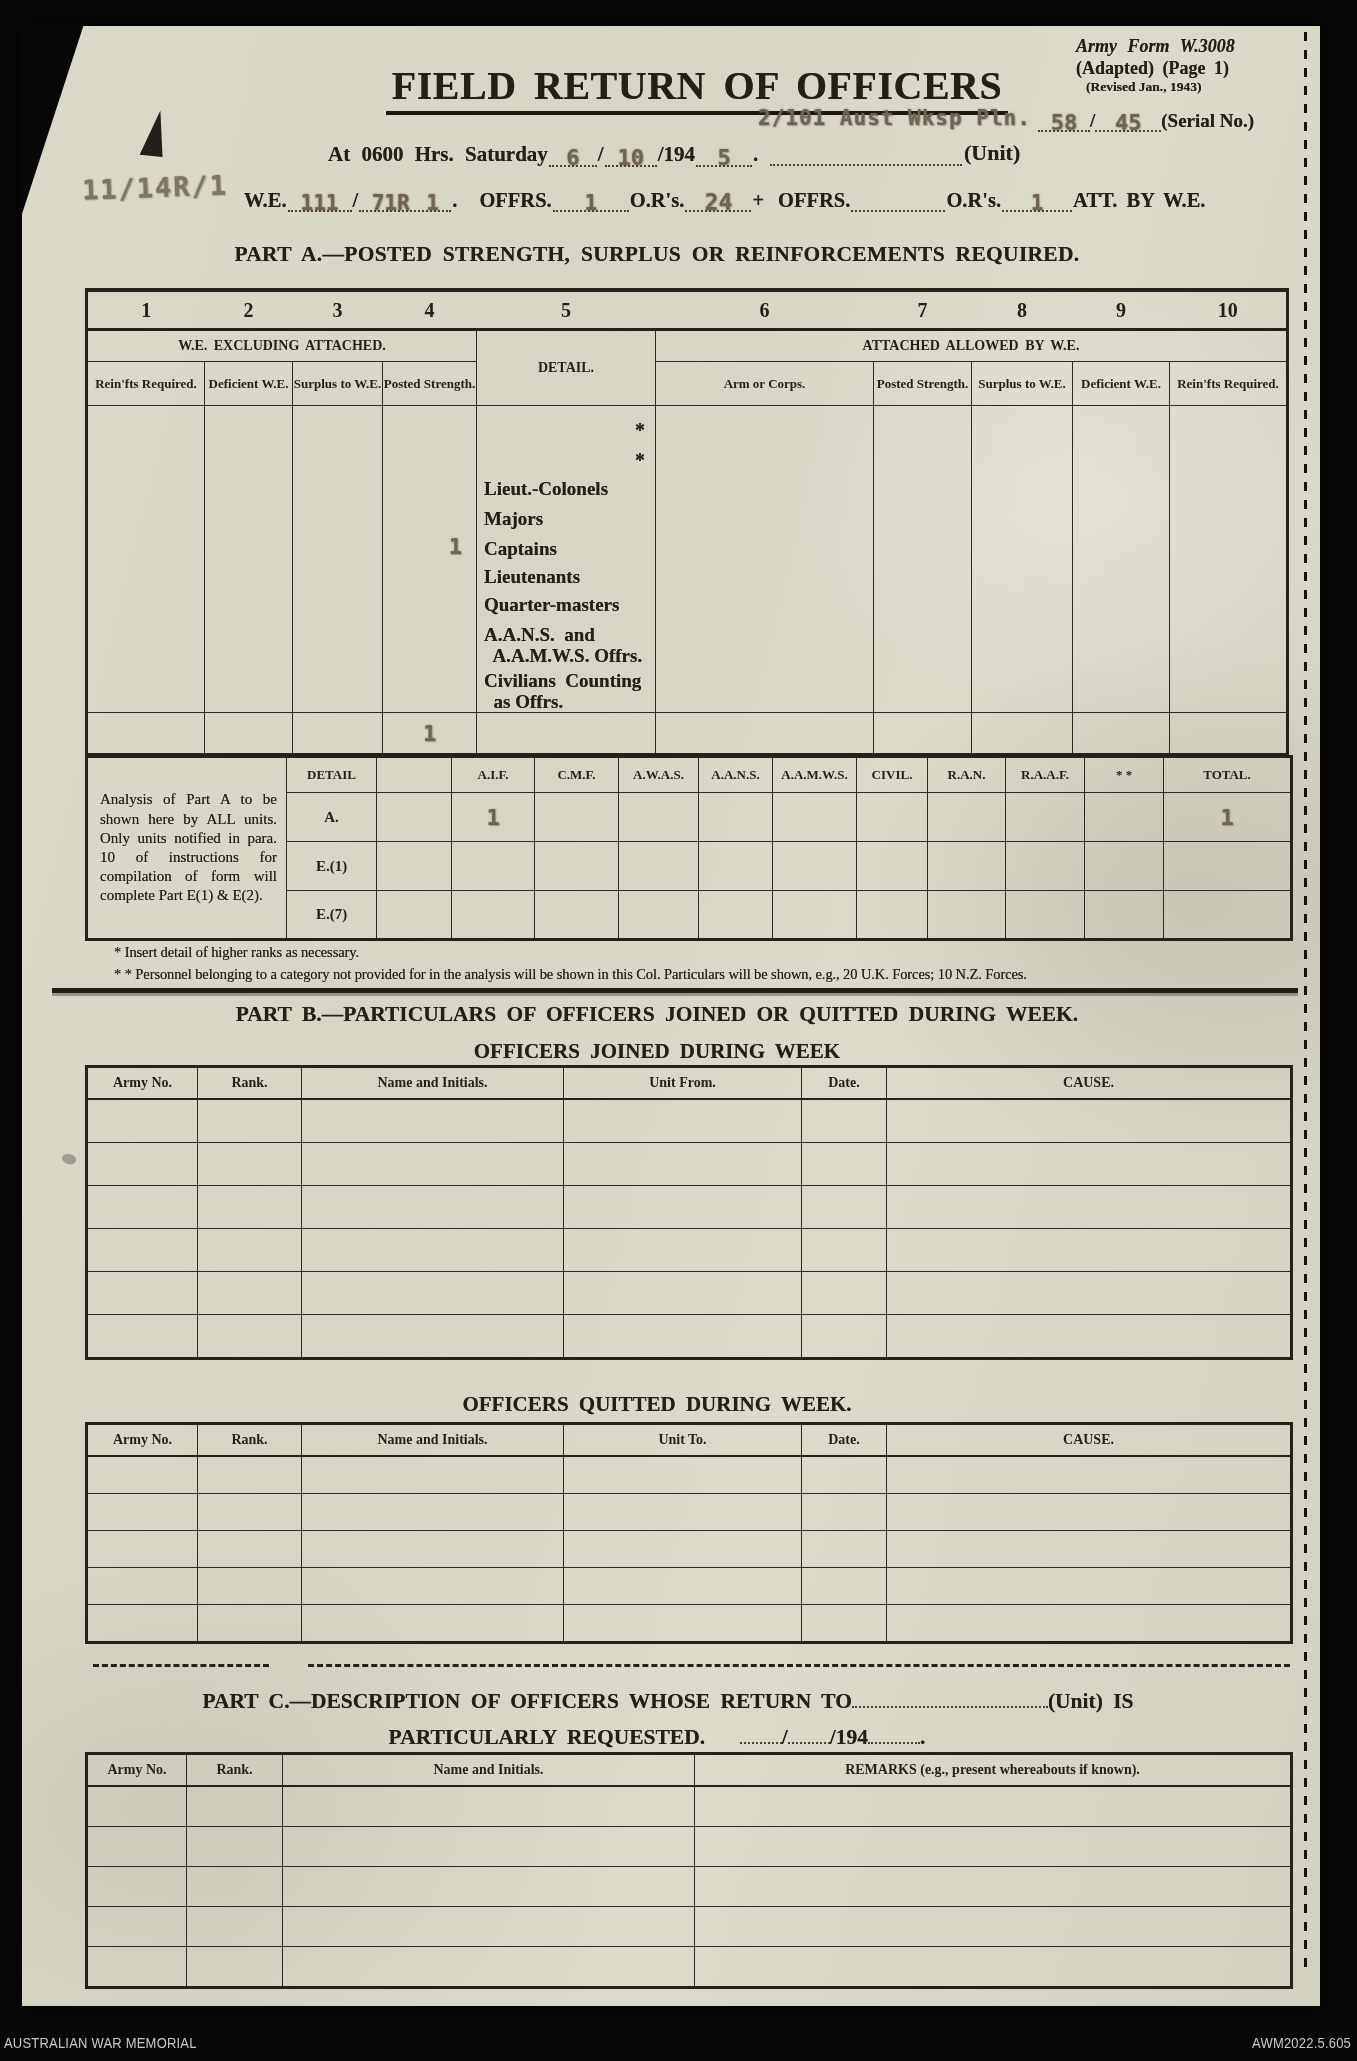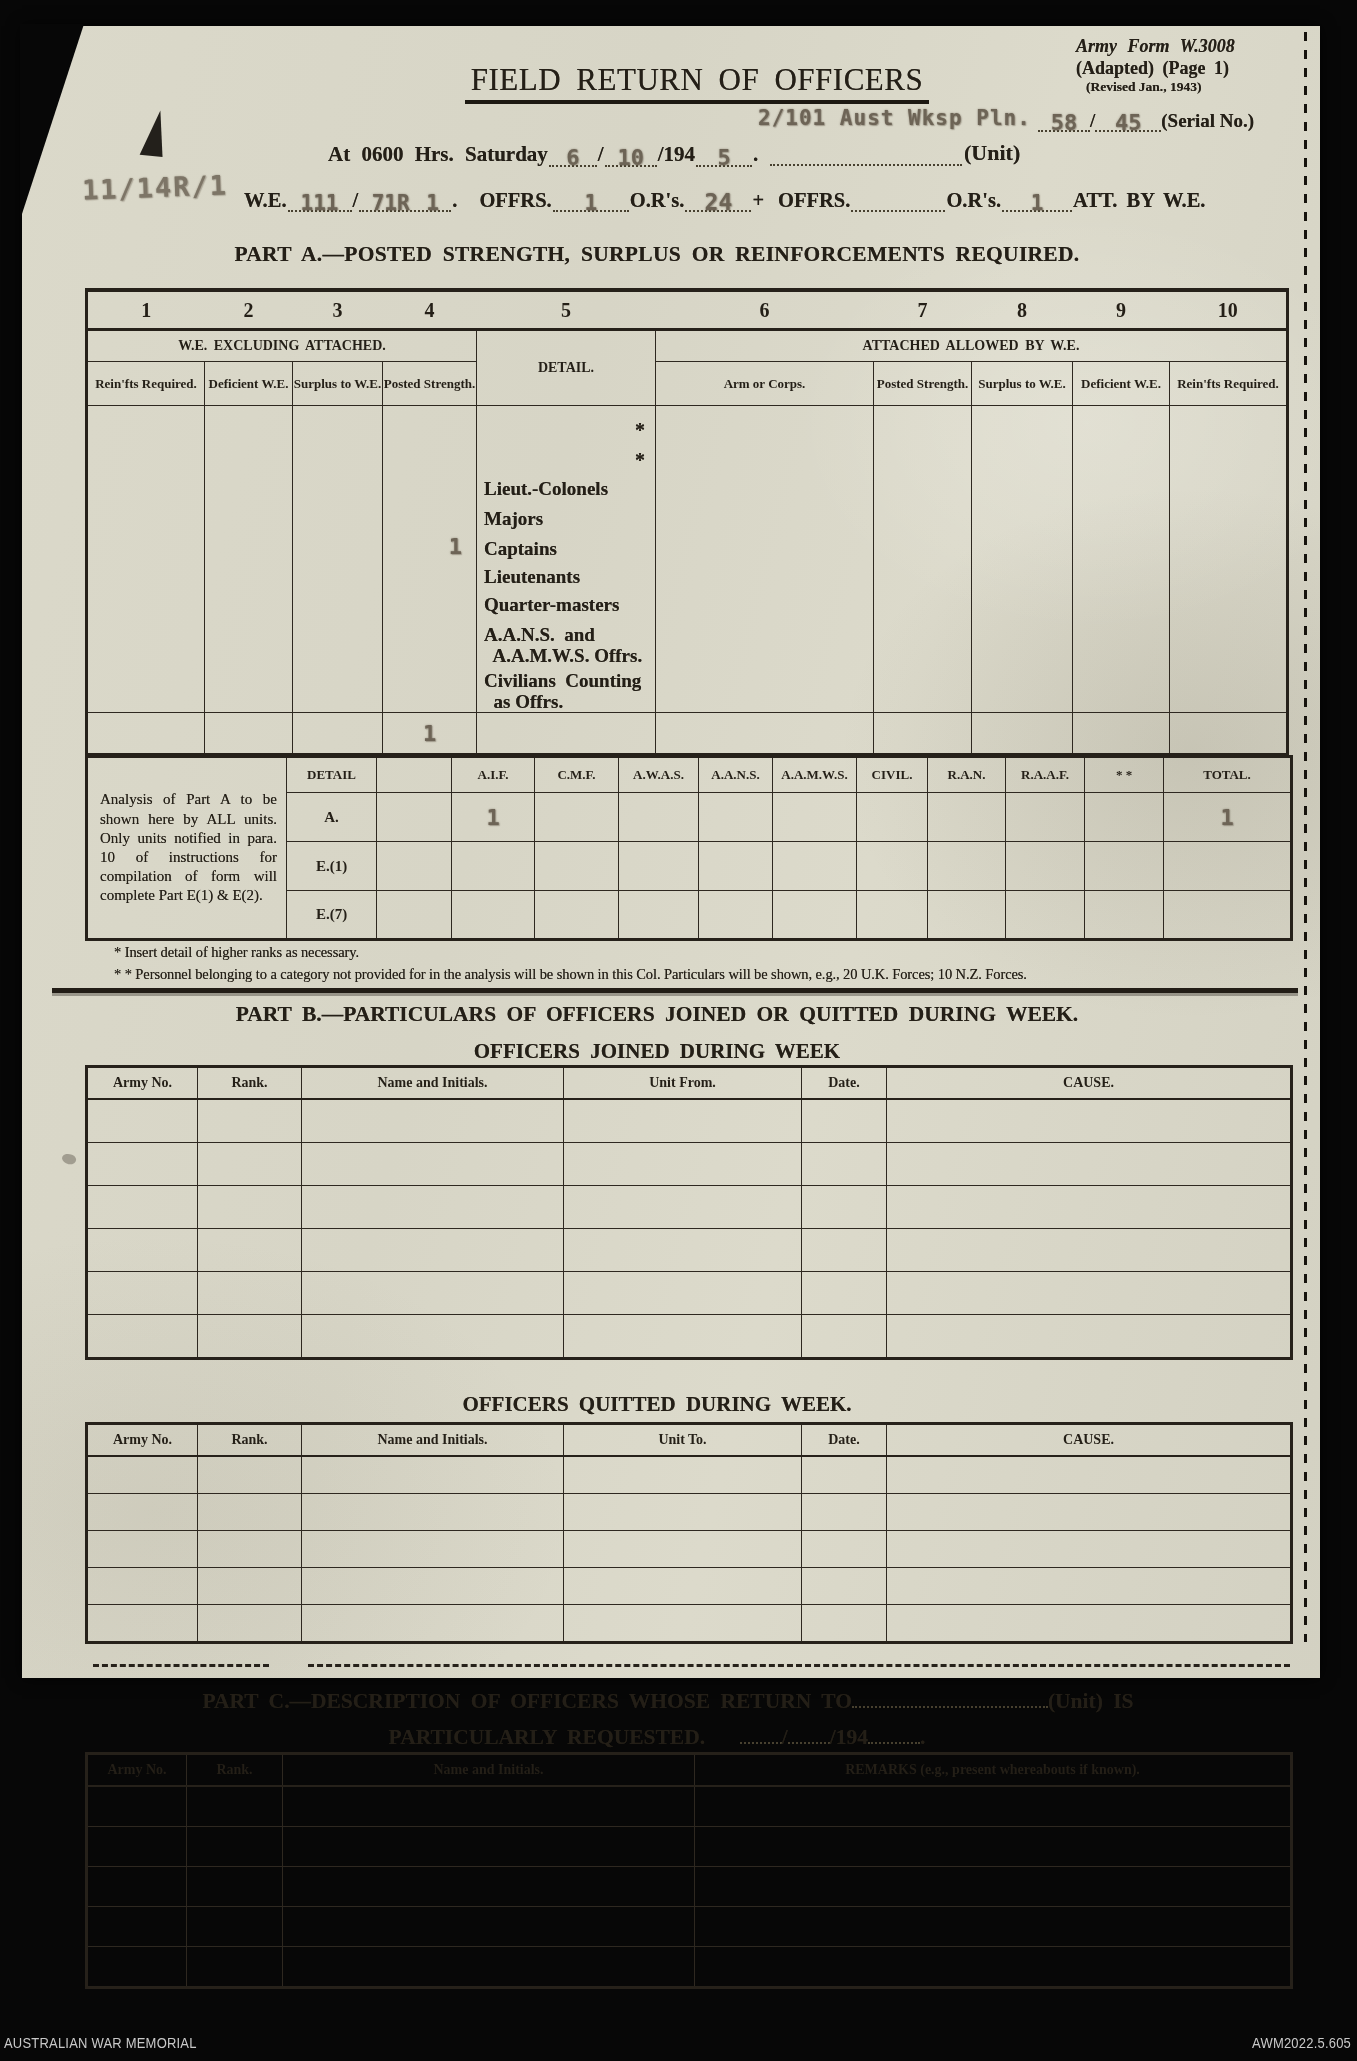--- a/index.html
+++ b/index.html
@@ -3,21 +3,21 @@
 <meta charset="utf-8">
 <style>
   html,body{margin:0;padding:0;}
   body{
     width:1357px;height:2061px;position:relative;background:#070707;
     font-family:"Liberation Serif","DejaVu Serif",serif;color:#241f17;
     overflow:hidden;
   }
   
   .paper{
-    position:absolute;left:22px;top:26px;width:1298px;height:1652px;
+    position:absolute;left:22px;top:26px;width:1298px;height:1980px;
     background:
       radial-gradient(ellipse 420px 300px at 82% 24%, rgba(255,255,250,.20), rgba(0,0,0,0) 70%),
       radial-gradient(ellipse 500px 380px at 90% 44%, rgba(110,104,86,.16), rgba(0,0,0,0) 70%),
       radial-gradient(ellipse 600px 400px at 10% 90%, rgba(120,114,96,.10), rgba(0,0,0,0) 70%),
       linear-gradient(104deg,#dbd9ca 0%,#d7d5c6 38%,#dcdacb 62%,#d3d1c2 100%);
     box-shadow:0 0 14px rgba(0,0,0,.8);
   }
   .corner-tear{position:absolute;left:-2px;top:-2px;width:64px;height:196px;background:#070707;
     clip-path:polygon(0 0,100% 0,0 100%);}
   .perf-line{position:absolute;right:13px;top:6px;bottom:36px;width:3px;
@@ -40,21 +40,21 @@
   .leader .typed{position:relative;top:4px;line-height:1;}
   .abs{position:absolute;}
 
   
   .form-ref{left:1054px;top:10px;width:240px;line-height:1.2;}
   .form-ref .l1{font-style:italic;font-weight:bold;font-size:18px;word-spacing:6px;}
   .form-ref .l2{font-weight:bold;font-size:18px;word-spacing:4px;}
   .form-ref .l3{font-weight:bold;font-size:13.5px;padding-left:10px;}
   .doc-title{left:320px;top:36px;width:710px;text-align:center;}
   .doc-title span{
-    font-size:31px;font-weight:normal;letter-spacing:.5px;word-spacing:7px;
+    font-size:40px;font-weight:bold;letter-spacing:.5px;word-spacing:7px;
     border-bottom:4px solid #1d1912;padding:0 6px 3px 6px;
   }
   .serial-row{left:1016px;top:84px;display:flex;align-items:flex-end;font-size:19px;font-weight:bold;}
   .serial-row .leader{height:20px;}
   .unit-typed{left:736px;top:80px;font-size:21px;letter-spacing:1px;white-space:nowrap;}
   .unit-row{left:748px;top:114px;display:flex;align-items:flex-end;}
   .unit-row .leader{width:192px;height:22px;}
   .unit-label{font-size:22px;font-weight:bold;margin-left:2px;}
   .date-row{left:306px;top:116px;display:flex;align-items:flex-end;font-size:21px;font-weight:bold;word-spacing:6px;white-space:nowrap;}
   .date-row .leader{margin:0 1px;}

